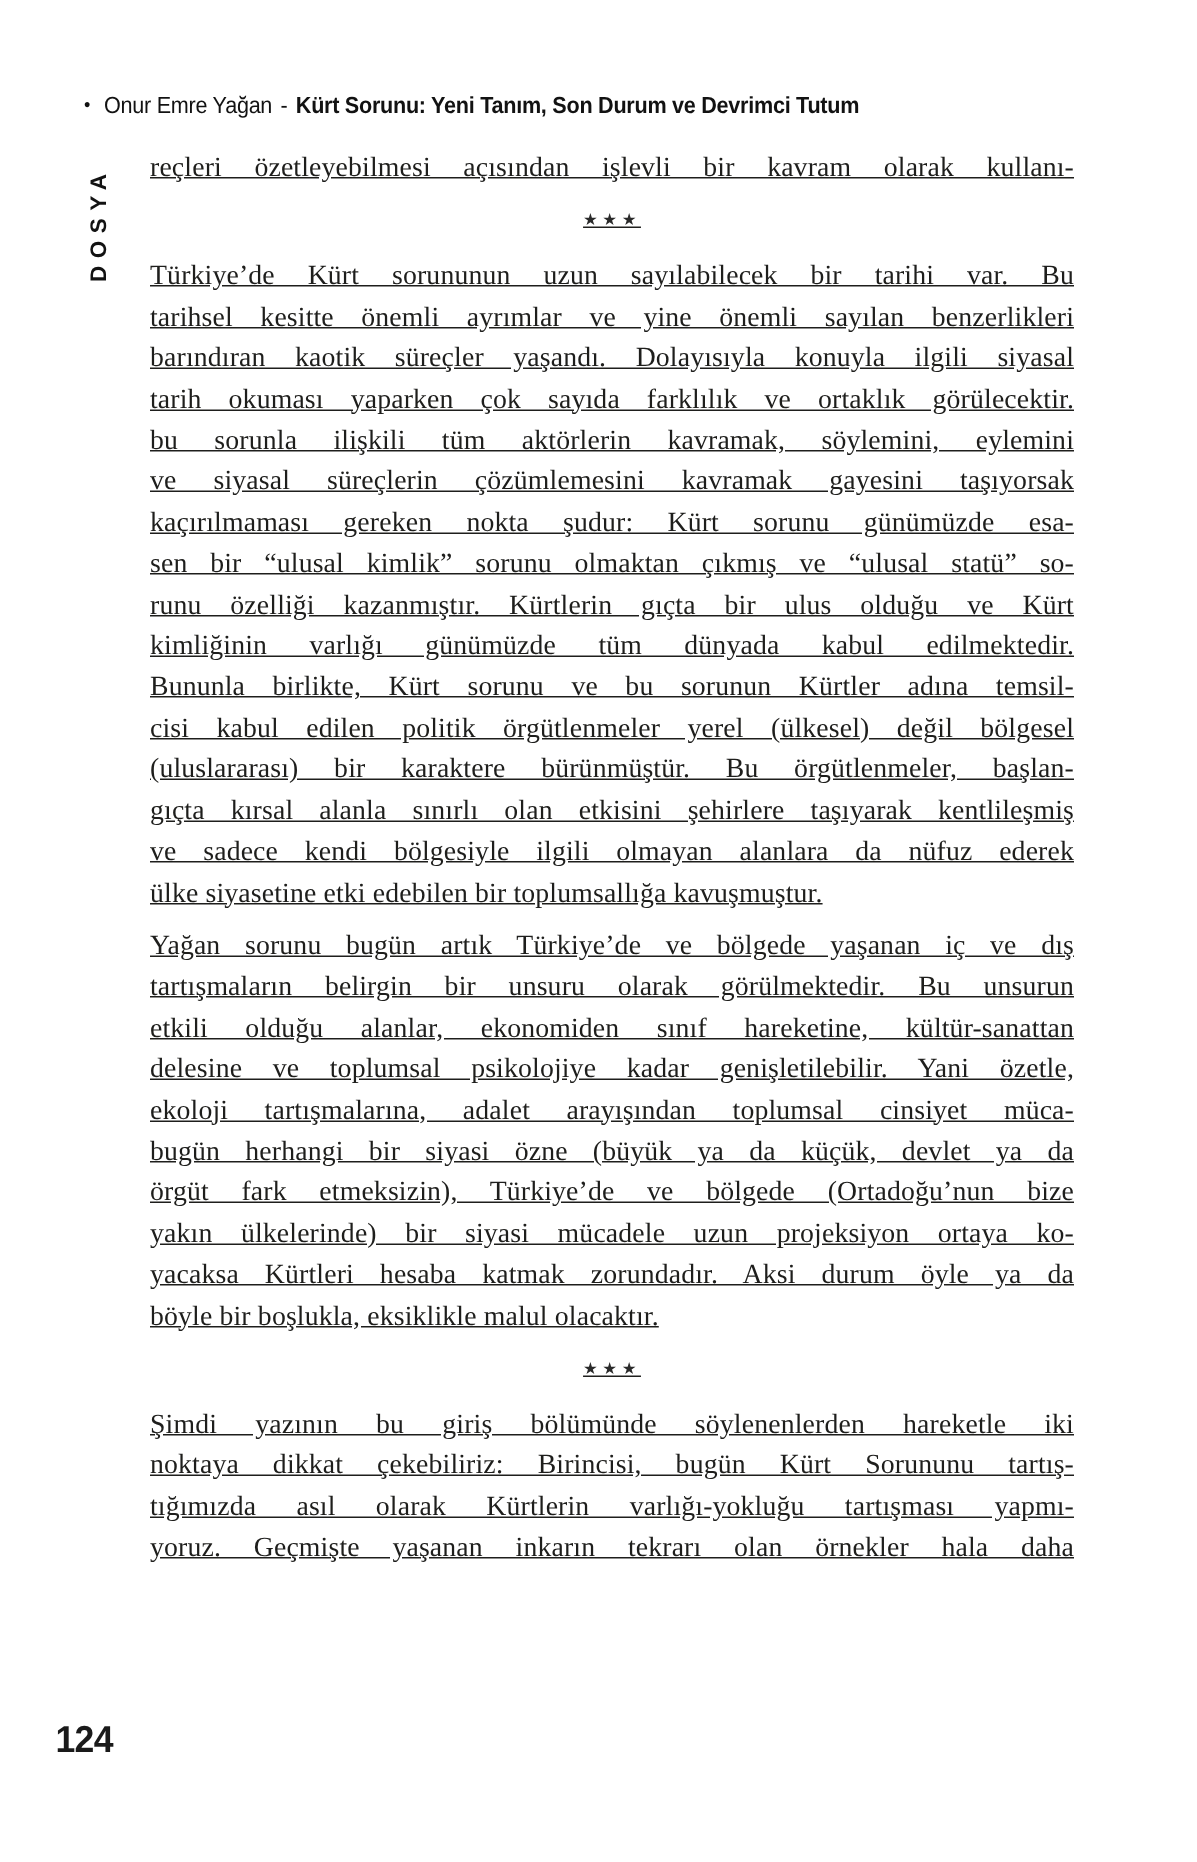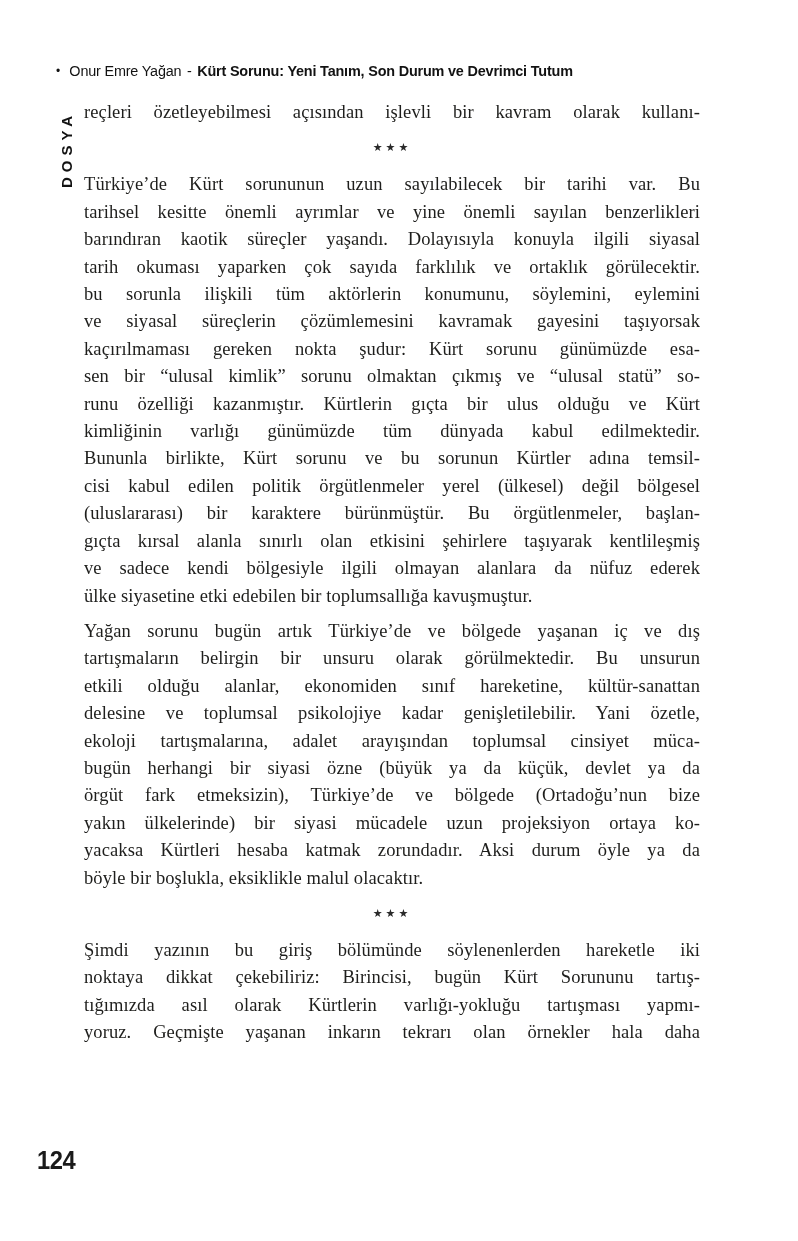--- a/index.html
+++ b/index.html
@@ -45,23 +45,24 @@
     font-family: "Liberation Sans", sans-serif;
     font-weight: bold;
     font-size: 15px;
     letter-spacing: 5px;
     color: #121212;
   }
 
   
   .body {
     position: absolute;
-    left: 84px;
+    left: 100px;
     top: 99px;
     width: 616px;
+    text-decoration: underline;
   }
   .para { margin: 0 0 8px 0; }
   .line {
     font-size: 18.5px;
     line-height: 27.4px;
     text-align: justify;
     text-align-last: justify;
     letter-spacing: 0.1px;
   }
   .line.last { text-align-last: left; }
@@ -107,21 +108,21 @@
   <main class="body">
     <div class="para">
         <div class="line">reçleri özetleyebilmesi açısından işlevli bir kavram olarak kullanı-</div>
       </div>
     <div class="separator">★★★</div>
     <div class="para">
         <div class="line">Türkiye’de Kürt sorununun uzun sayılabilecek bir tarihi var. Bu</div>
         <div class="line">tarihsel kesitte önemli ayrımlar ve yine önemli sayılan benzerlikleri</div>
         <div class="line">barındıran kaotik süreçler yaşandı. Dolayısıyla konuyla ilgili siyasal</div>
         <div class="line">tarih okuması yaparken çok sayıda farklılık ve ortaklık görülecektir.</div>
-        <div class="line">bu sorunla ilişkili tüm aktörlerin konumunu, söylemini, eylemini</div>
+        <div class="line">bu sorunla ilişkili tüm aktörlerin kavramak, söylemini, eylemini</div>
         <div class="line">ve siyasal süreçlerin çözümlemesini kavramak gayesini taşıyorsak</div>
         <div class="line">kaçırılmaması gereken nokta şudur: Kürt sorunu günümüzde esa-</div>
         <div class="line">sen bir “ulusal kimlik” sorunu olmaktan çıkmış ve “ulusal statü” so-</div>
         <div class="line">runu özelliği kazanmıştır. Kürtlerin gıçta bir ulus olduğu ve Kürt</div>
         <div class="line">kimliğinin varlığı günümüzde tüm dünyada kabul edilmektedir.</div>
         <div class="line">Bununla birlikte, Kürt sorunu ve bu sorunun Kürtler adına temsil-</div>
         <div class="line">cisi kabul edilen politik örgütlenmeler yerel (ülkesel) değil bölgesel</div>
         <div class="line">(uluslararası) bir karaktere bürünmüştür. Bu örgütlenmeler, başlan-</div>
         <div class="line">gıçta kırsal alanla sınırlı olan etkisini şehirlere taşıyarak kentlileşmiş</div>
         <div class="line">ve sadece kendi bölgesiyle ilgili olmayan alanlara da nüfuz ederek</div>

